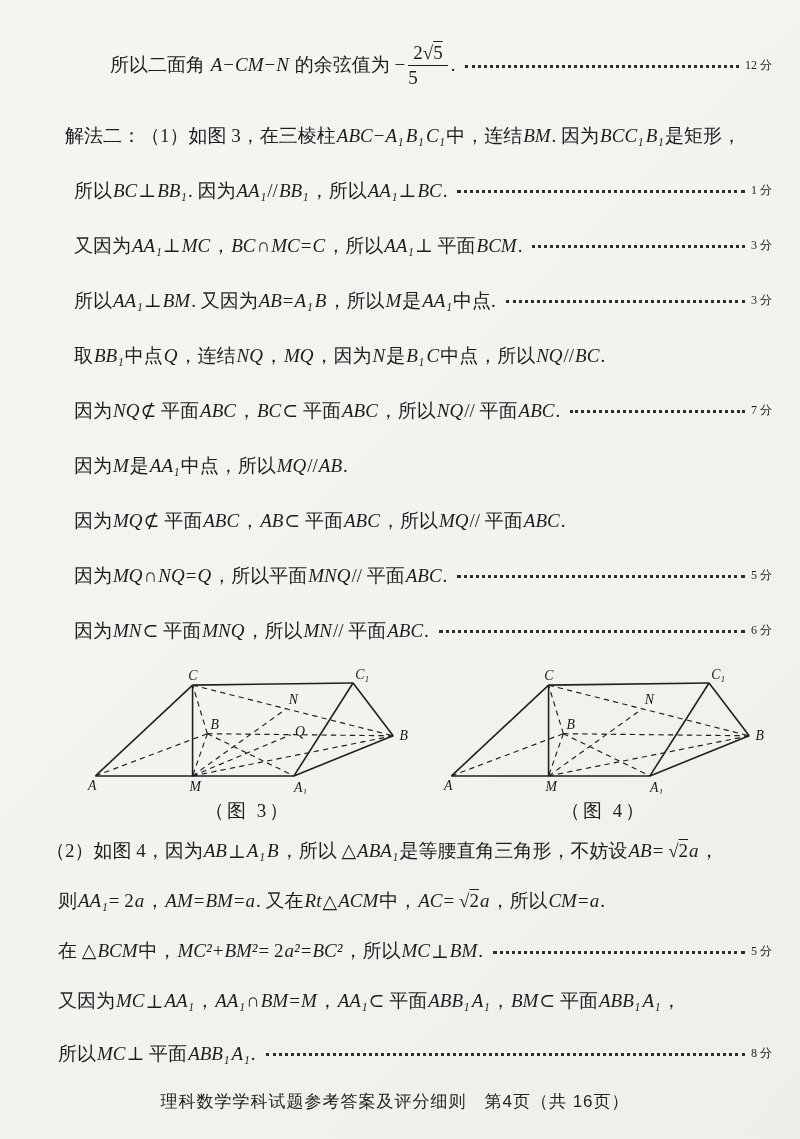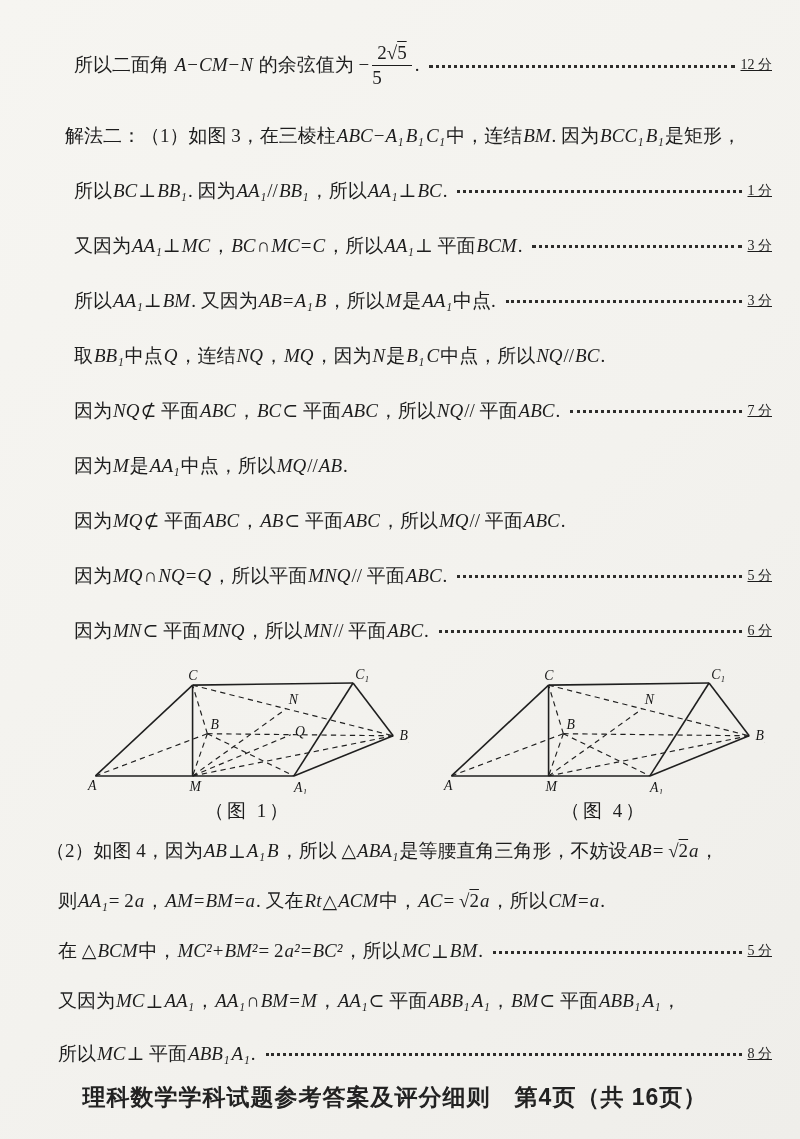--- a/index.html
+++ b/index.html
@@ -21,37 +21,36 @@
   .line{
     display:flex;align-items:center;
     height:55px;
     font-size:19px;
     white-space:nowrap;
   }
   .line .txt{display:inline-flex;align-items:center;}
   .line.head{margin-left:-40px;justify-content:center;}
   .line.part{margin-left:-28px;}
   .line.sub{margin-left:-16px;}
-  .line.fracline{height:86px;}
+  .line.fracline{height:86px;margin-left:36px;}
   .line.short{height:50px;}
   i.m{
     font-family:"Liberation Serif","DejaVu Serif",serif;
     font-style:italic;
     padding:0 1px;
   }
   .lead{
     flex:1 1 auto;
     border-top:3px dotted #2e2d2b;
     margin:2px 6px 0 10px;
     min-width:30px;
   }
   .score{
     white-space:nowrap;
-    font-size:14px;
-    text-decoration:underline;
+    font-size:12px;
   }
   .frac{
     display:inline-flex;flex-direction:column;
     vertical-align:middle;
     margin:0 3px;line-height:1.15;
   }
   .frac .num{padding:0 5px 1px 5px;border-bottom:1.8px solid #1d1d1d;}
   .frac .den{padding-top:1px;}
   .ov{text-decoration:overline;}
   .figures{
@@ -61,21 +60,21 @@
   .figure{text-align:center;}
   .figure svg{display:block;}
   .figcaption{
     font-size:19px;letter-spacing:3px;
     margin-top:4px;
   }
   .footer{
     position:absolute;left:0;right:10px;bottom:26px;
     text-align:center;
     font-family:"Liberation Sans","DejaVu Sans",sans-serif;
-    font-weight:700;font-size:23px;color:#222;
+    font-weight:400;font-size:17px;color:#222;
     letter-spacing:1px;
   }
   svg text{
     font-family:"Liberation Serif","DejaVu Serif",serif;
     font-style:italic;font-size:13px;fill:#171717;
   }
 </style>
 </head>
 <body>
 
@@ -159,21 +158,21 @@
             <text x="1" y="117">A</text>
             <text x="97" y="118">M</text>
             <text x="196" y="119">A₁</text>
             <text x="117" y="60">B</text>
             <text x="191" y="36">N</text>
             <text x="197" y="66">Q</text>
             <text x="96" y="13">C</text>
             <text x="254" y="12">C₁</text>
             <text x="296" y="70">B₁</text>
           </svg>
-        <div class="figcaption">（图 1）</div>
+        <div class="figcaption">（图 3）</div>
       </div>
       <div class="figure">
         <svg id="fig1" width="322" height="128" viewBox="0 0 305 121">
             <line x1="8" y1="104" x2="114" y2="64" stroke="#1f1f1f" stroke-width="1.1" stroke-dasharray="5 4"></line>
             <line x1="114" y1="64" x2="100" y2="18" stroke="#1f1f1f" stroke-width="1.1" stroke-dasharray="5 4"></line>
             <line x1="114" y1="64" x2="290" y2="66" stroke="#1f1f1f" stroke-width="1.1" stroke-dasharray="5 4"></line>
             <line x1="114" y1="64" x2="100" y2="104" stroke="#1f1f1f" stroke-width="1.1" stroke-dasharray="5 4"></line>
             <line x1="114" y1="64" x2="196" y2="104" stroke="#1f1f1f" stroke-width="1.1" stroke-dasharray="5 4"></line>
             <line x1="100" y1="104" x2="188" y2="41" stroke="#1f1f1f" stroke-width="1.1" stroke-dasharray="5 4"></line>
             <line x1="100" y1="104" x2="290" y2="66" stroke="#1f1f1f" stroke-width="1.1" stroke-dasharray="5 4"></line>

